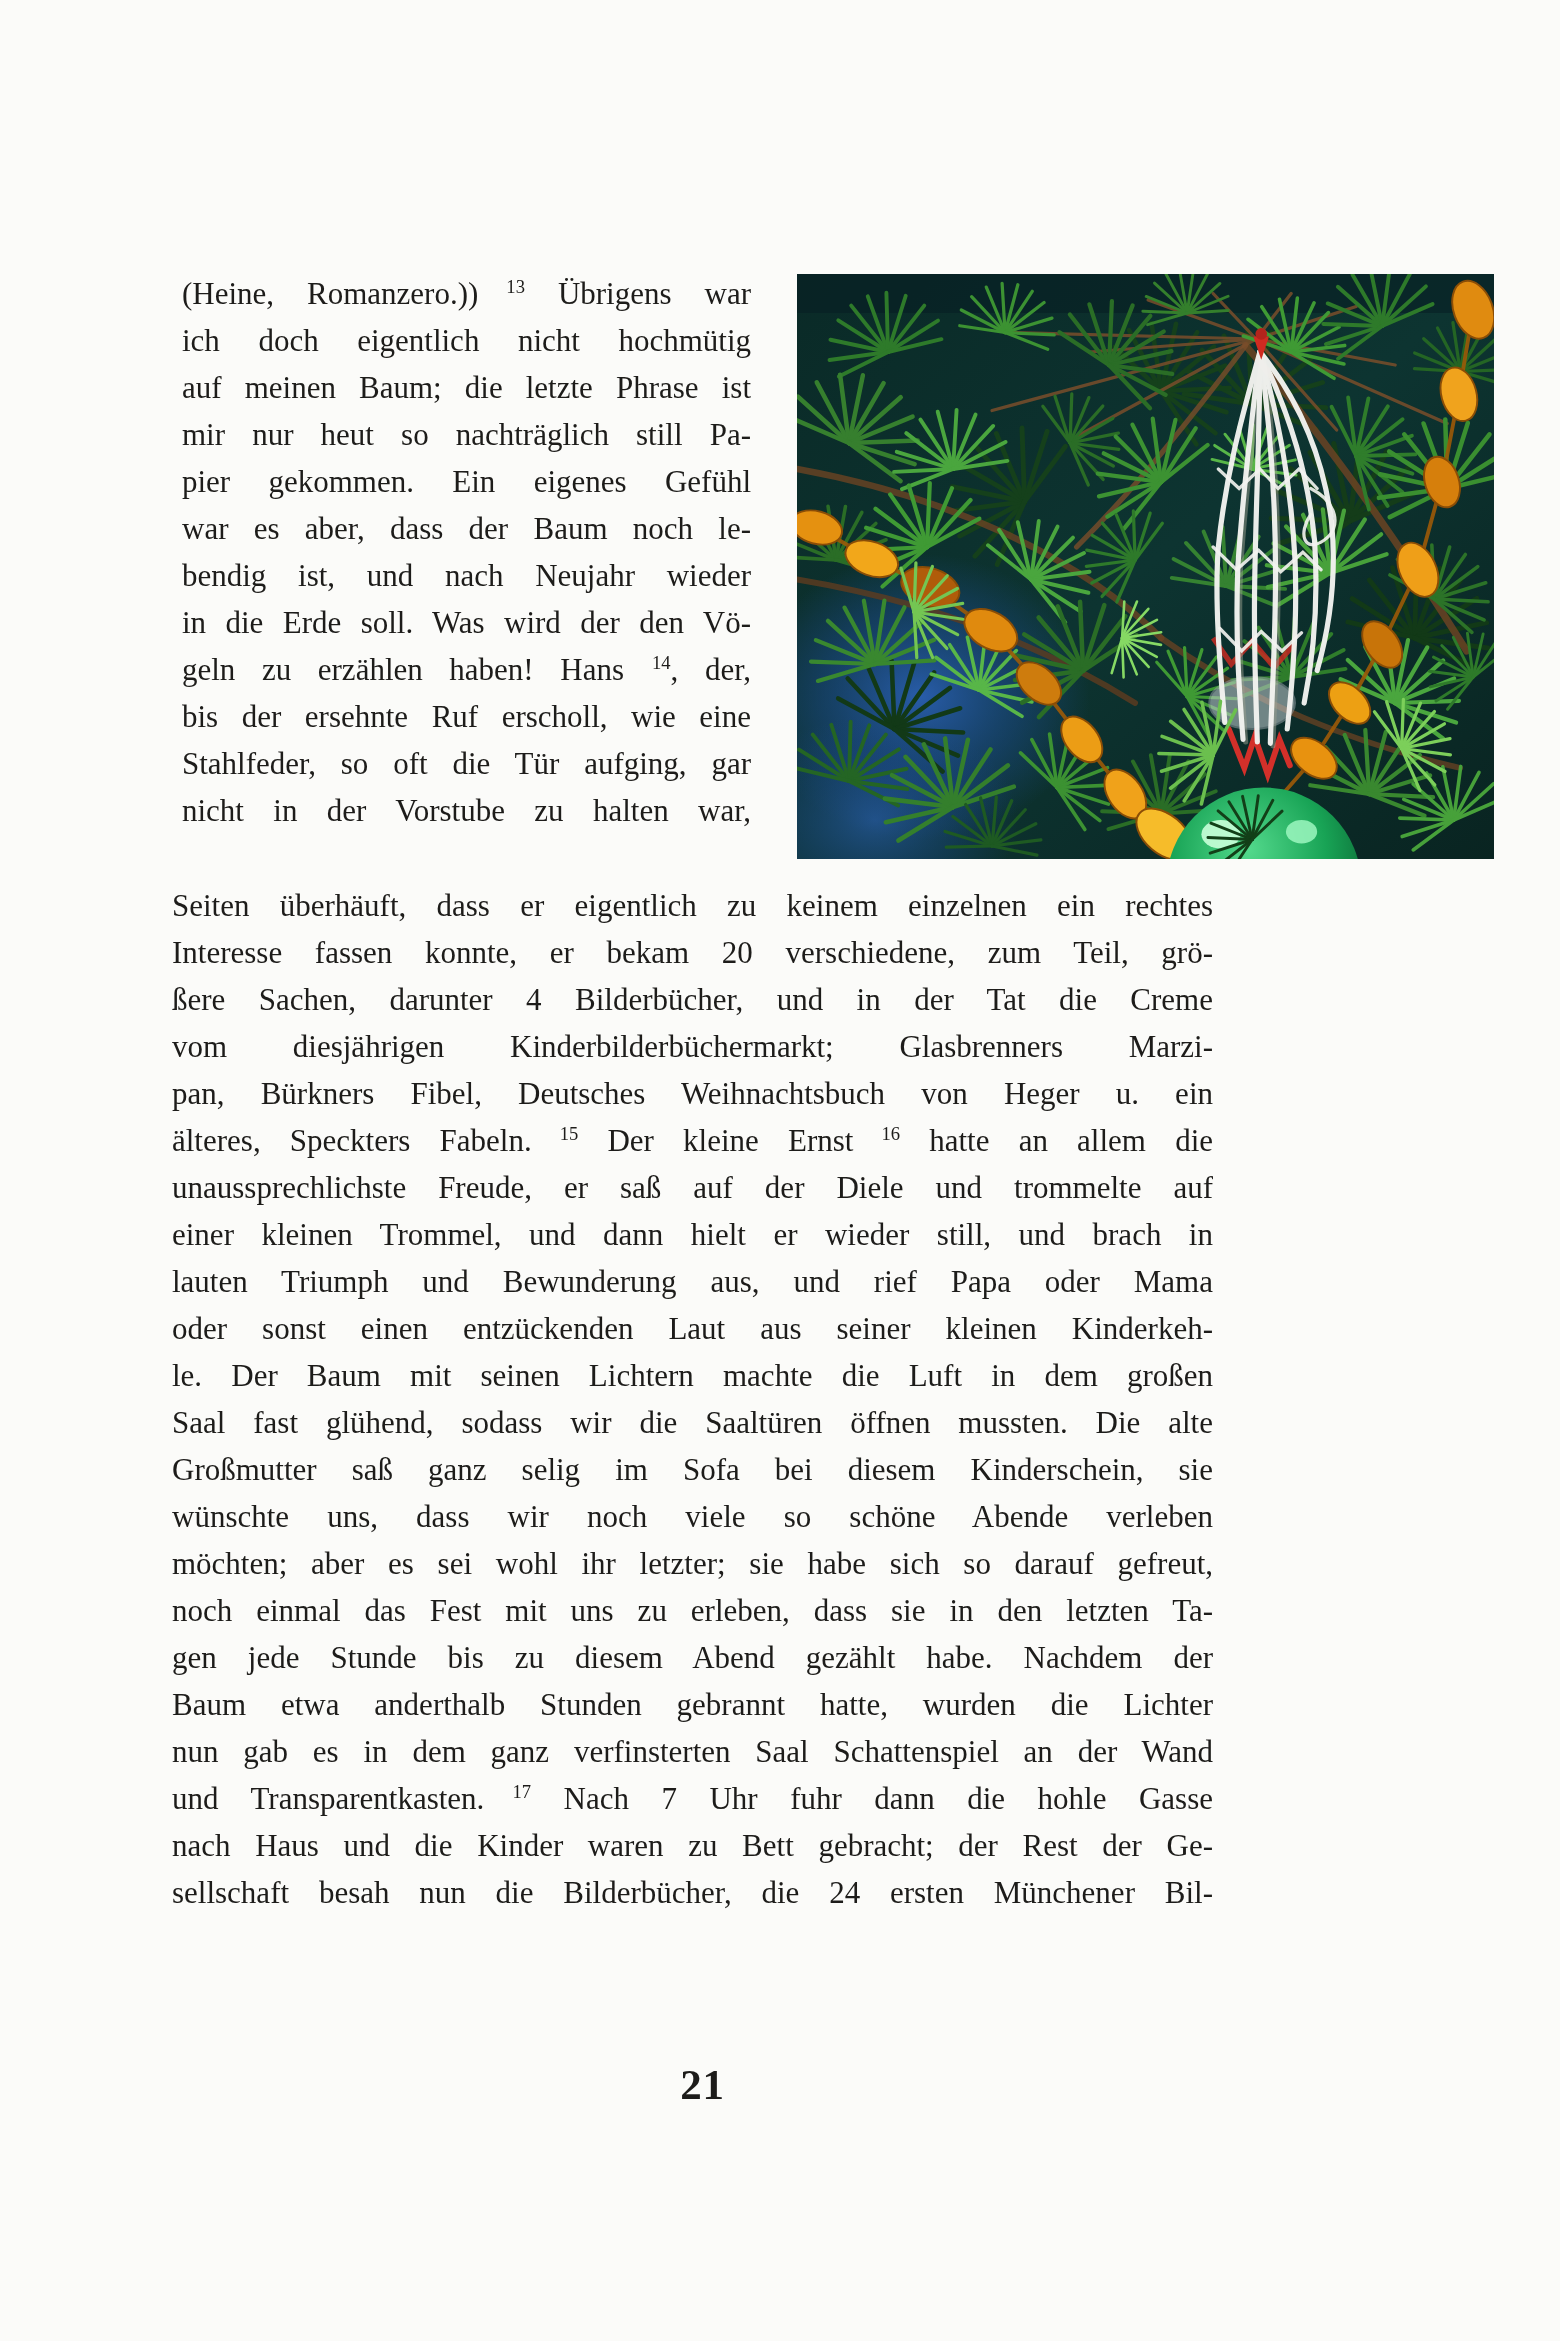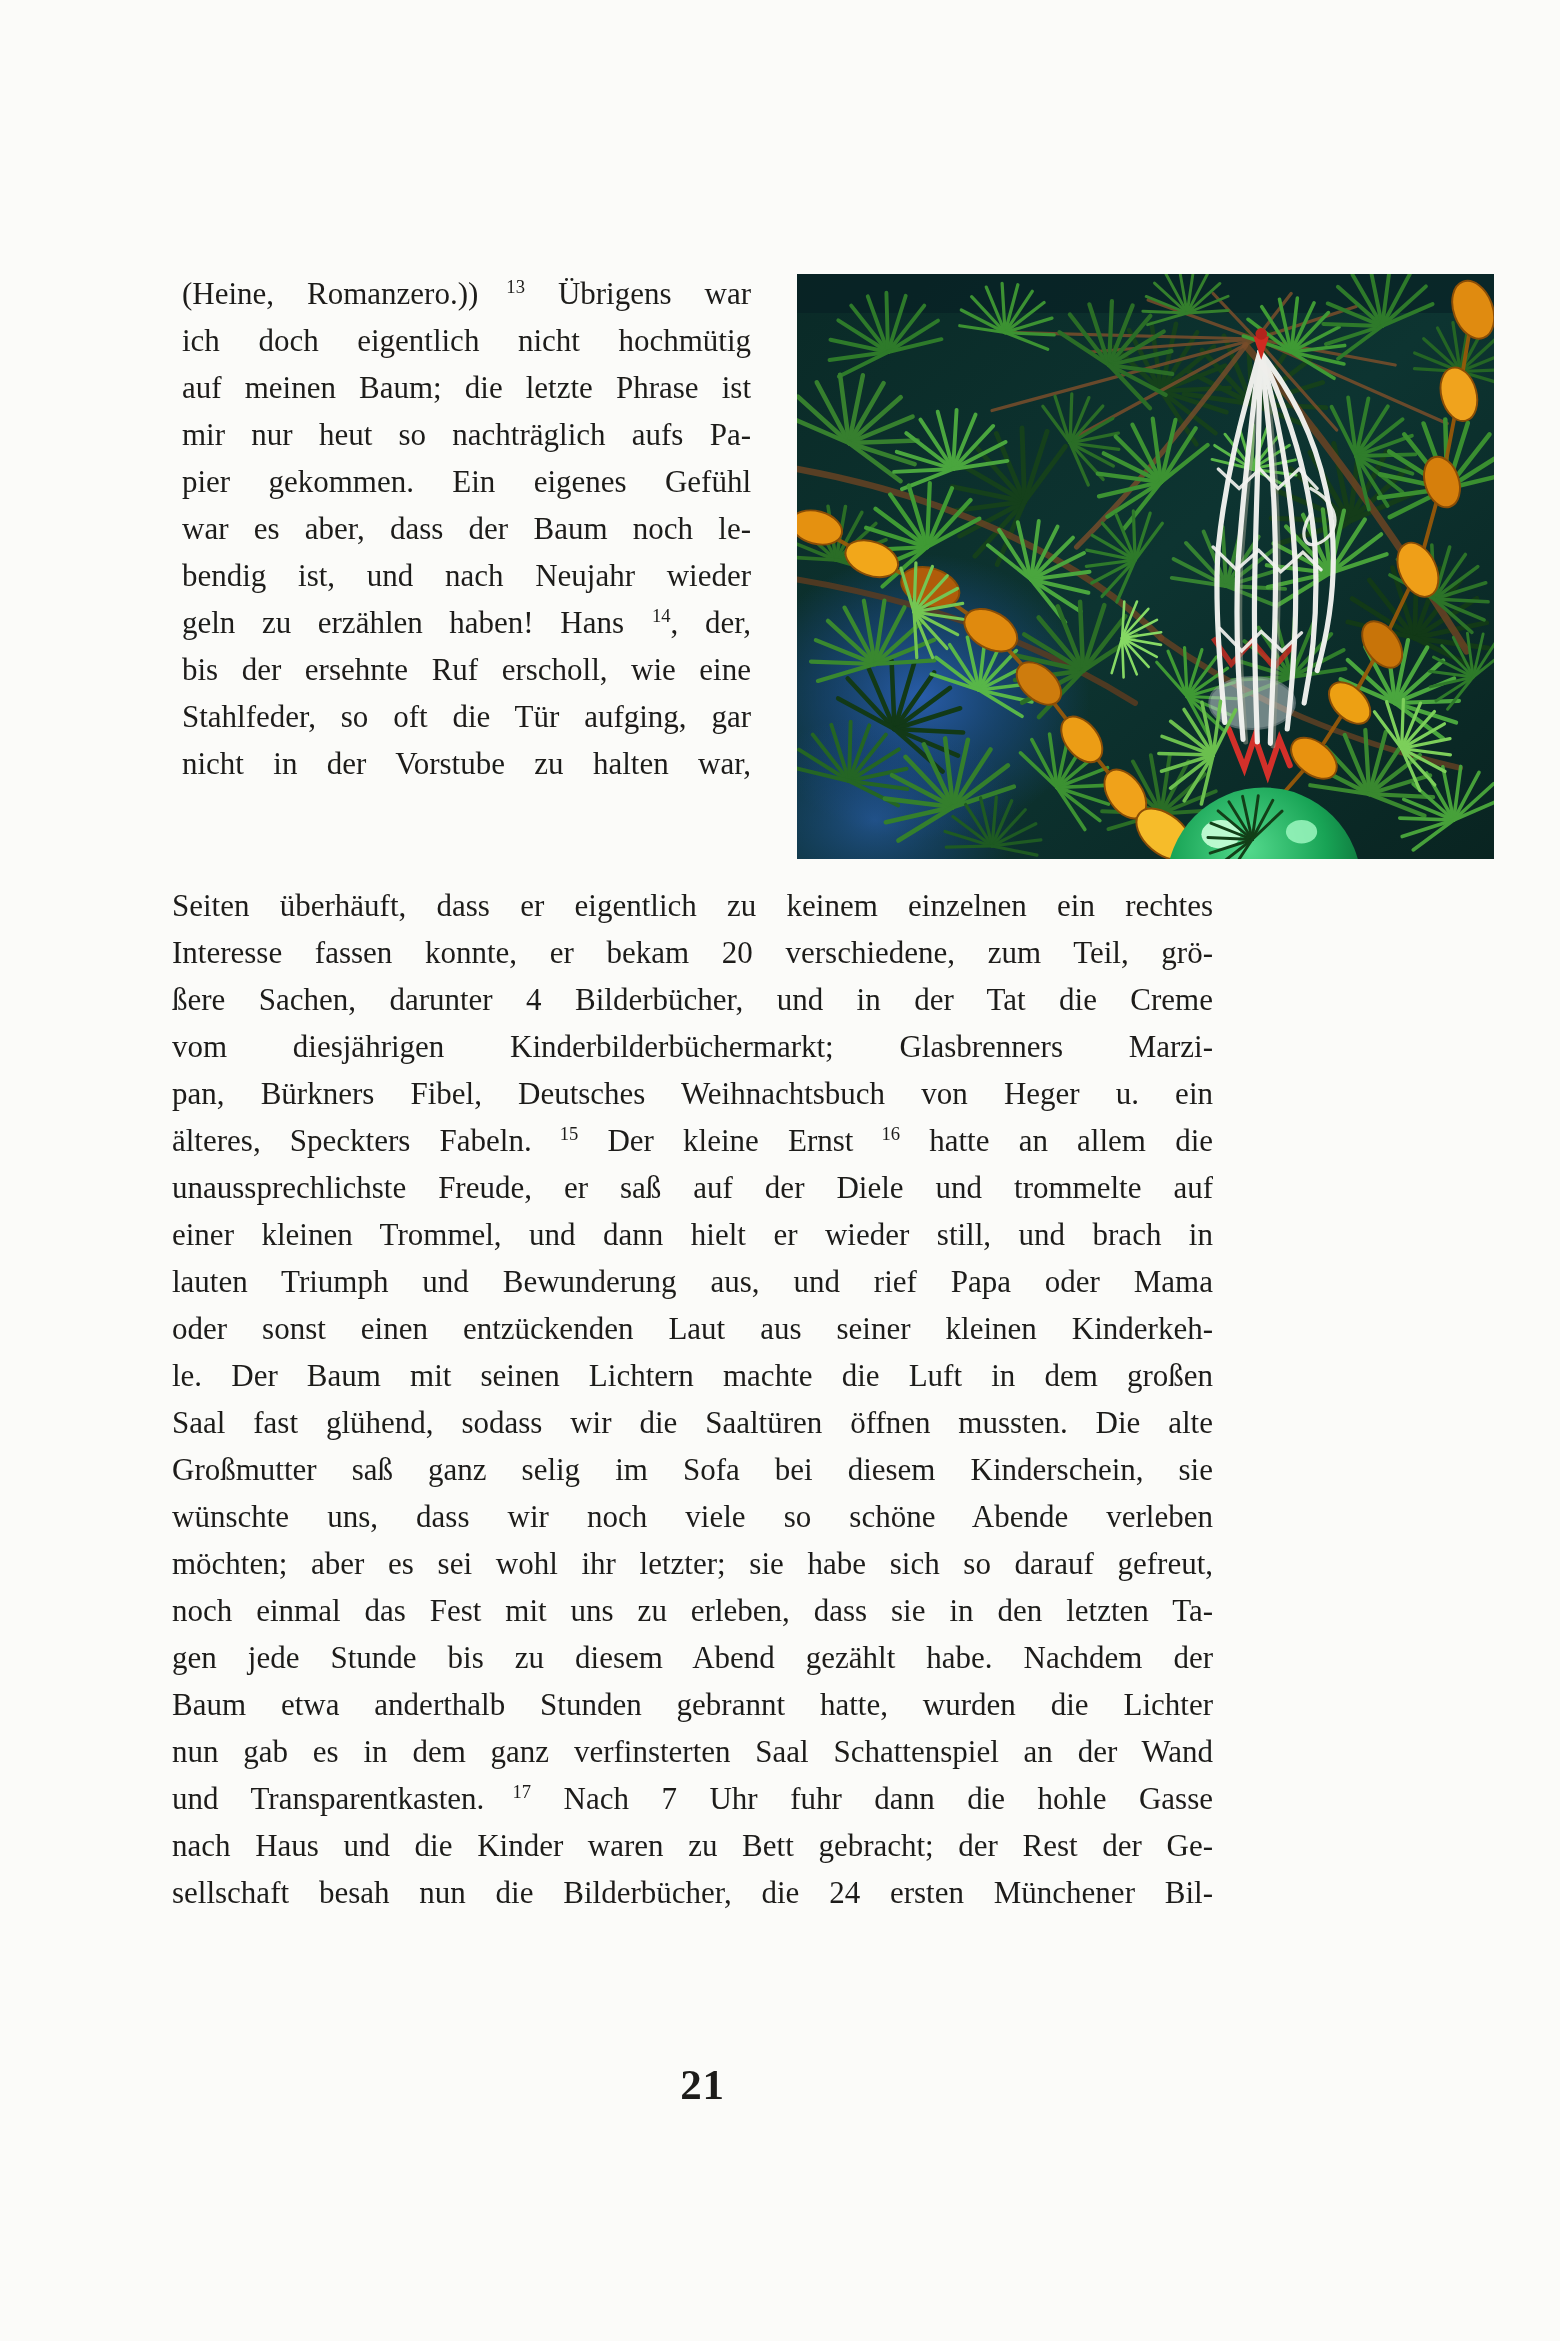--- a/index.html
+++ b/index.html
@@ -28,24 +28,25 @@
 </style>
 </head>
 <body>
 
 <div class="page">
 
   <div class="col narrow-col">
       <div class="line">(Heine, Romanzero.))<sup>13</sup> Übrigens war</div>
       <div class="line">ich doch eigentlich nicht hochmütig</div>
       <div class="line">auf meinen Baum; die letzte Phrase ist</div>
-      <div class="line">mir nur heut so nachträglich aufs Pa-</div>
+      <div class="line">mir nur heut so nachträglich still Pa-</div>
       <div class="line">pier gekommen. Ein eigenes Gefühl</div>
       <div class="line">war es aber, dass der Baum noch le-</div>
       <div class="line">bendig ist, und nach Neujahr wieder</div>
+      <div class="line">in die Erde soll. Was wird der den Vö-</div>
       <div class="line">geln zu erzählen haben! Hans<sup>14</sup>, der,</div>
       <div class="line">bis der ersehnte Ruf erscholl, wie eine</div>
       <div class="line">Stahlfeder, so oft die Tür aufging, gar</div>
       <div class="line">nicht in der Vorstube zu halten war,</div>
     </div>
 
   <div class="col wide-col">
       <div class="line">Seiten überhäuft, dass er eigentlich zu keinem einzelnen ein rechtes</div>
       <div class="line">Interesse fassen konnte, er bekam 20 verschiedene, zum Teil, grö-</div>
       <div class="line">ßere Sachen, darunter 4 Bilderbücher, und in der Tat die Creme</div>

